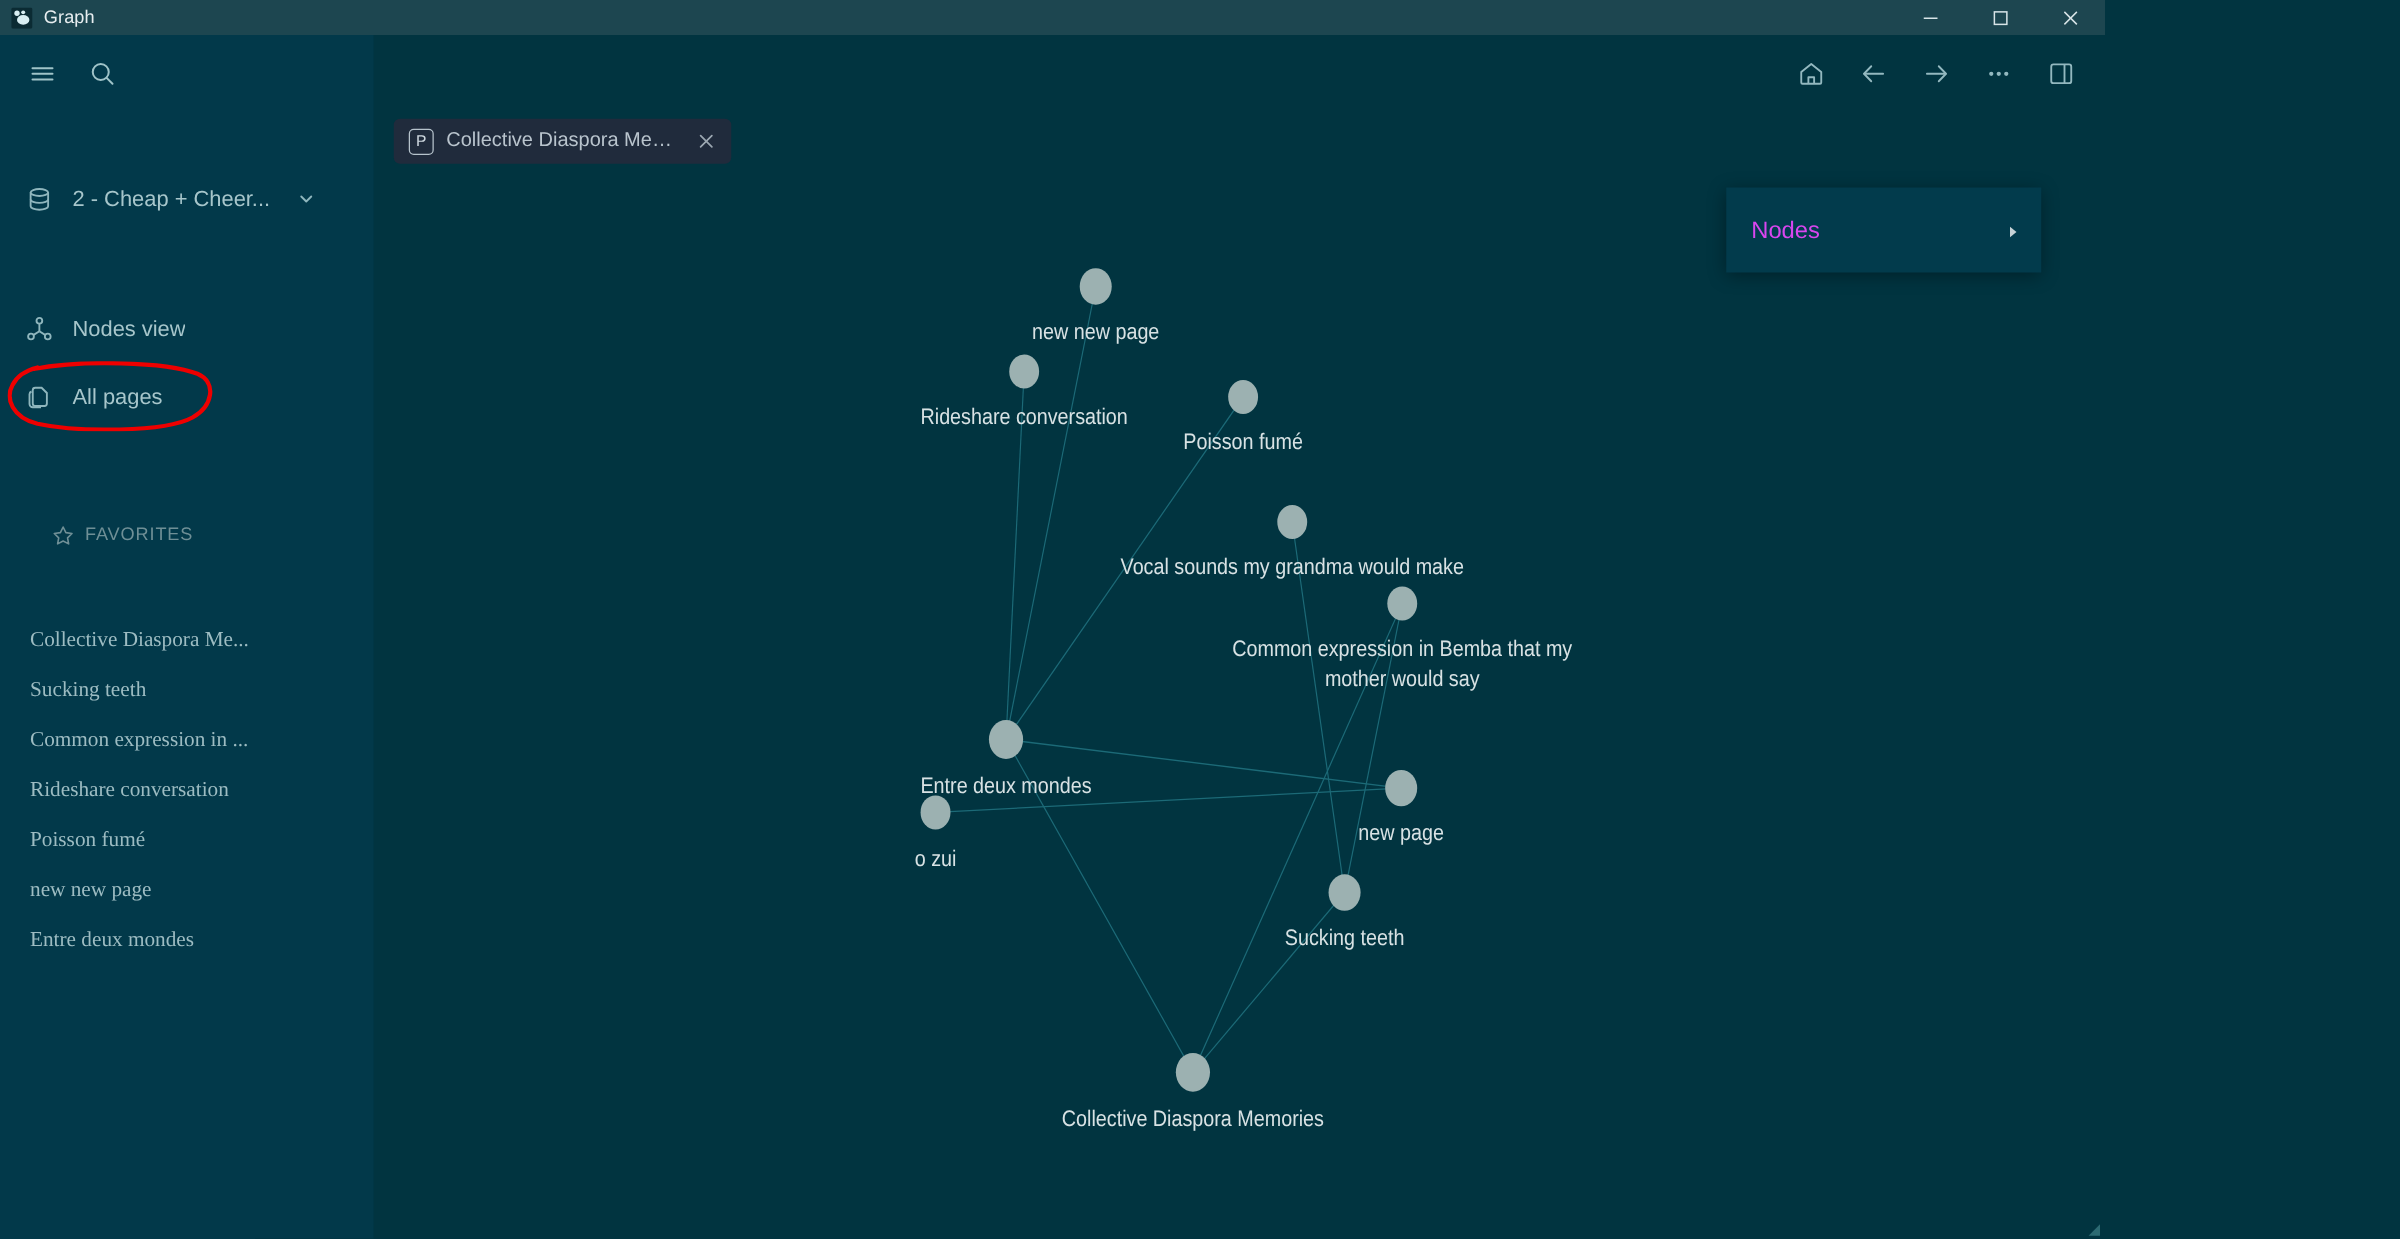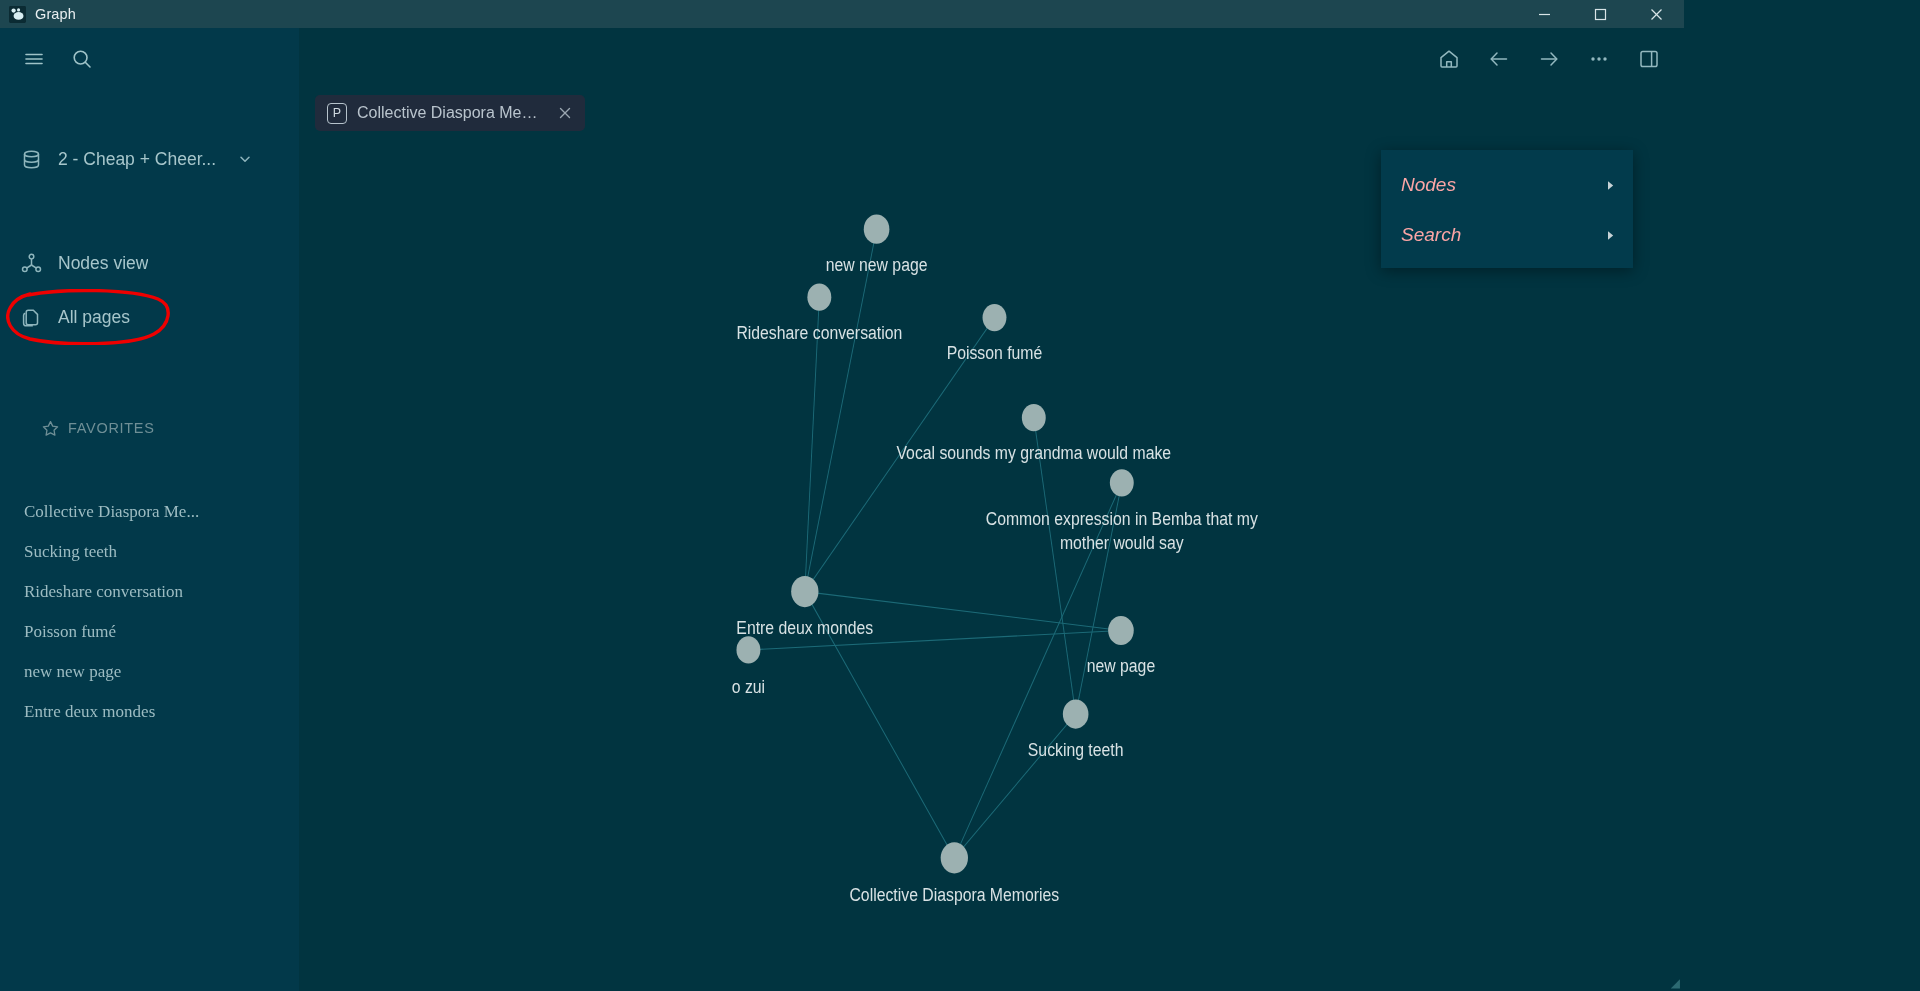--- a/index.html
+++ b/index.html
@@ -122,21 +122,21 @@
 
   
   .panel {
     position: absolute; right: 51px; top: 122px;
     width: 252px; background: #023b4c;
     box-shadow: 0 3px 14px rgba(0,0,0,.38);
     padding: 10px 0 8px 0; z-index: 15;
   }
   .panel-row {
     height: 50px; display: flex; align-items: center;
-    padding: 0 16px 0 20px; color: #fca5a5; font-size: 19px; font-style: italic;
+    padding: 0 16px 0 20px; color: #d946ef; font-size: 19px;
   }
   .panel-arrow { margin-left: auto; color: #c7d2d6; display: flex; }
 
   
   .graph { position: absolute; inset: 0; z-index: 5; }
   .graph svg { display: block; width: 100%; height: 100%; }
   .node-circle { fill: #9cb1b1; }
   .edge { stroke: #1c6a77; stroke-width: 1.1; fill: none; }
   .node-label {
     fill: #d8e2e4; font-family: "Liberation Sans", sans-serif;
@@ -259,20 +259,21 @@
               <path d="M8.5 1.6 10.7 6.1 15.6 6.8 12.05 10.25 12.9 15.1 8.5 12.8 4.1 15.1 4.95 10.25 1.4 6.8 6.3 6.1z" fill="none" stroke="currentColor" stroke-width="1.3" stroke-linejoin="round"></path>
             </svg>
         </span>
         <span>FAVORITES</span>
       </div>
 
 
       <div class="recent-list">
         <div class="recent-item">Collective Diaspora Me...</div>
         <div class="recent-item">Sucking teeth</div>
+        <div class="recent-item">Common expression in ...</div>
         <div class="recent-item">Rideshare conversation</div>
         <div class="recent-item">Poisson fumé</div>
         <div class="recent-item">new new page</div>
         <div class="recent-item">Entre deux mondes</div>
       </div>
 
       <svg class="annotation" viewBox="0 0 168 56">
         <path d="M22,6 C58,-1 126,0 152,10 C168,17 164,36 148,45 C126,57 56,57 24,50 C4,45 -2,30 4,19 C8,11 16,7 24,5" fill="none" stroke="#ee0000" stroke-width="3.4" stroke-linecap="round"></path>
       </svg>
     </div>
@@ -387,28 +388,20 @@
 
       <div class="panel">
         <div class="panel-row">
           <span>Nodes</span>
           <span class="panel-arrow">
             <svg width="13" height="13" viewBox="0 0 13 13">
                 <path d="M4 2.3 L9.2 6.5 L4 10.7 z" fill="currentColor"></path>
               </svg>
           </span>
         </div>
-        <div class="panel-row">
-          <span>Search</span>
-          <span class="panel-arrow">
-            <svg width="13" height="13" viewBox="0 0 13 13">
-                <path d="M4 2.3 L9.2 6.5 L4 10.7 z" fill="currentColor"></path>
-              </svg>
-          </span>
-        </div>
       </div>
 
       <div class="statusbar">
         <span class="status-corner">◢</span>
       </div>
 
     </div>
   </div>
 </div>
 

